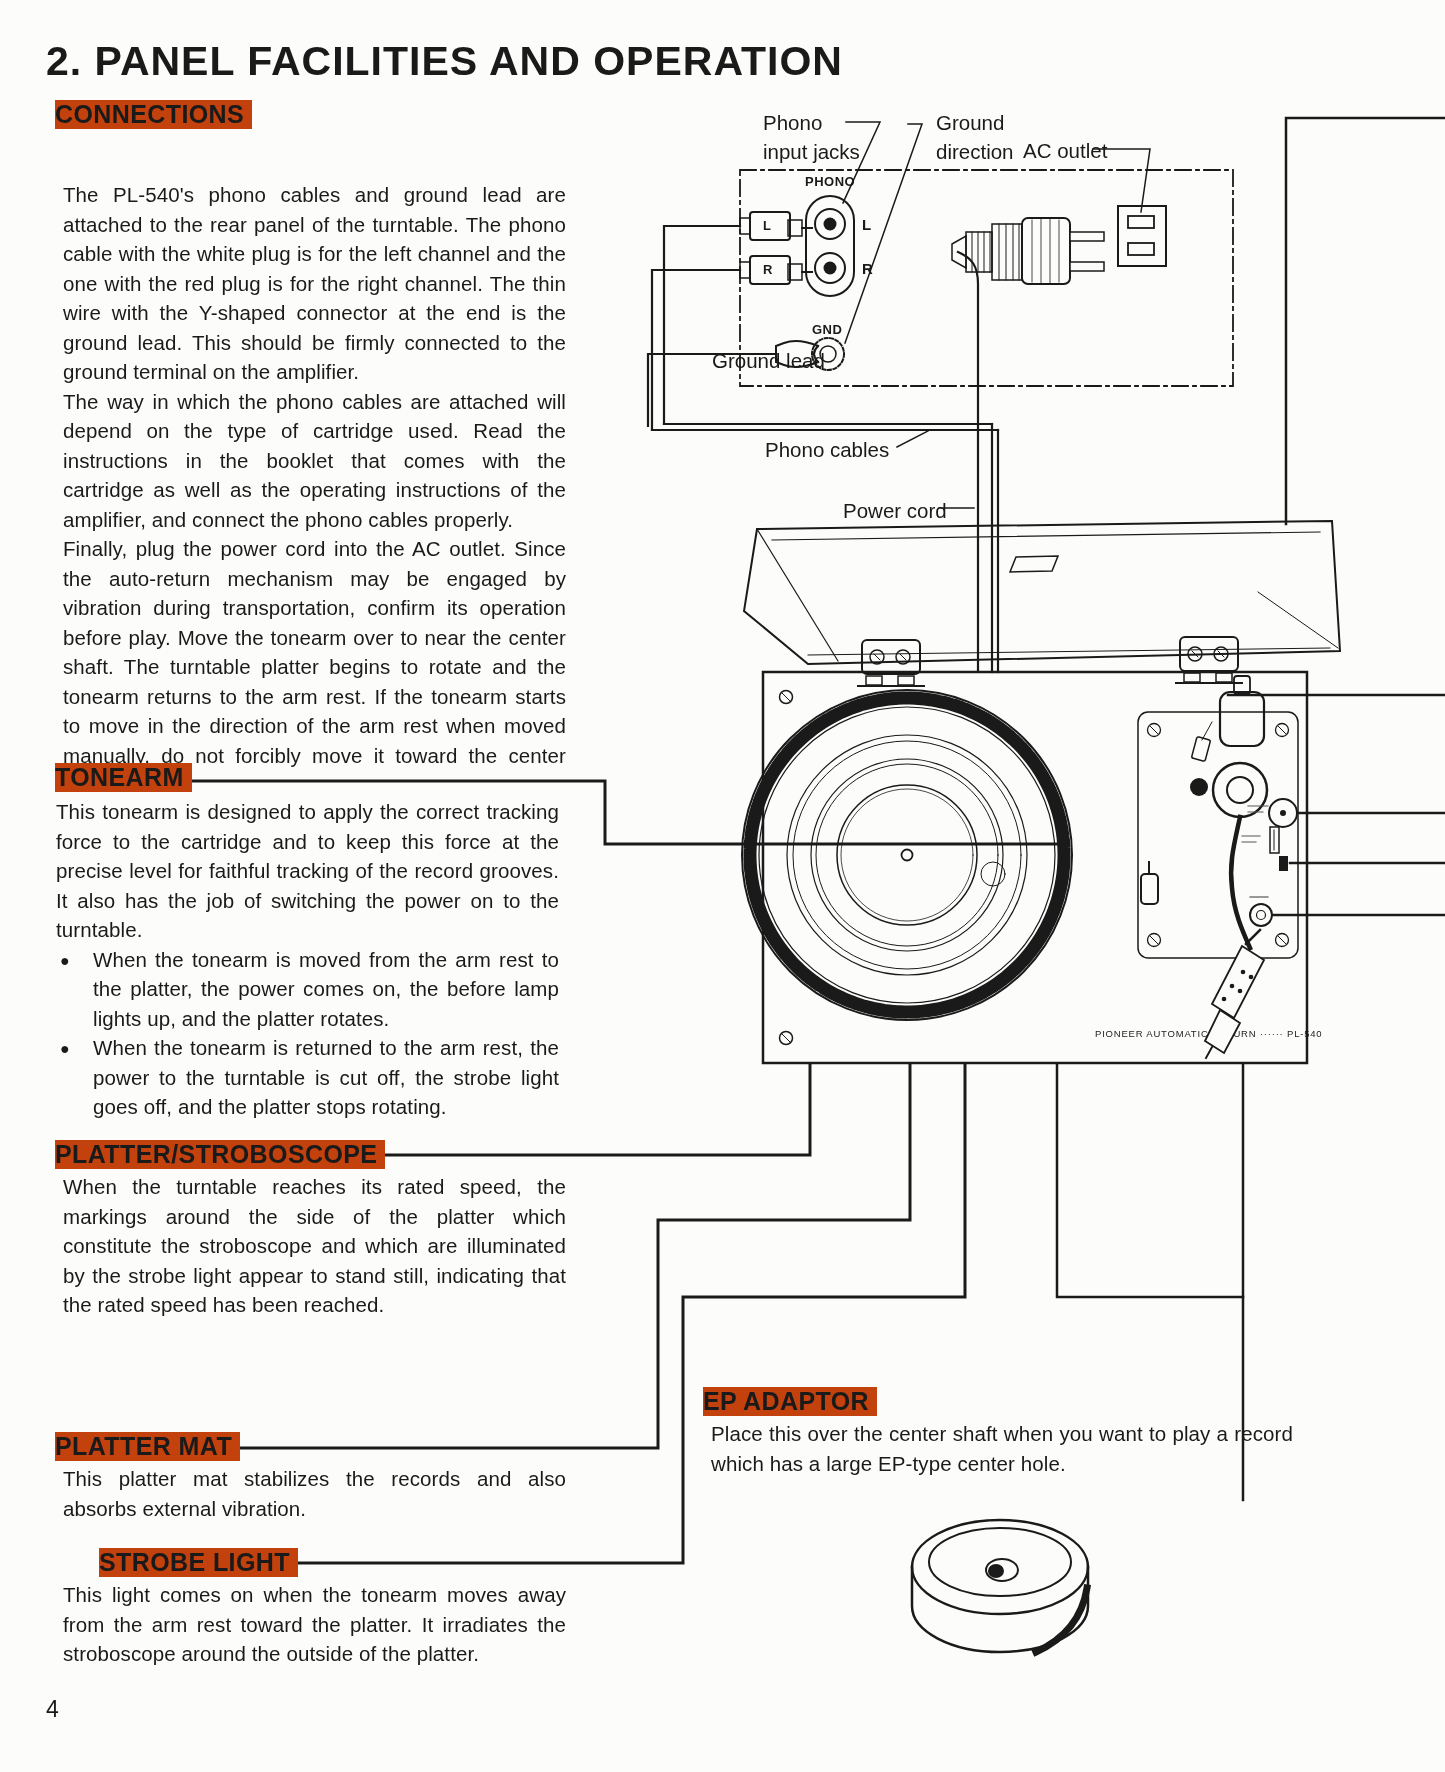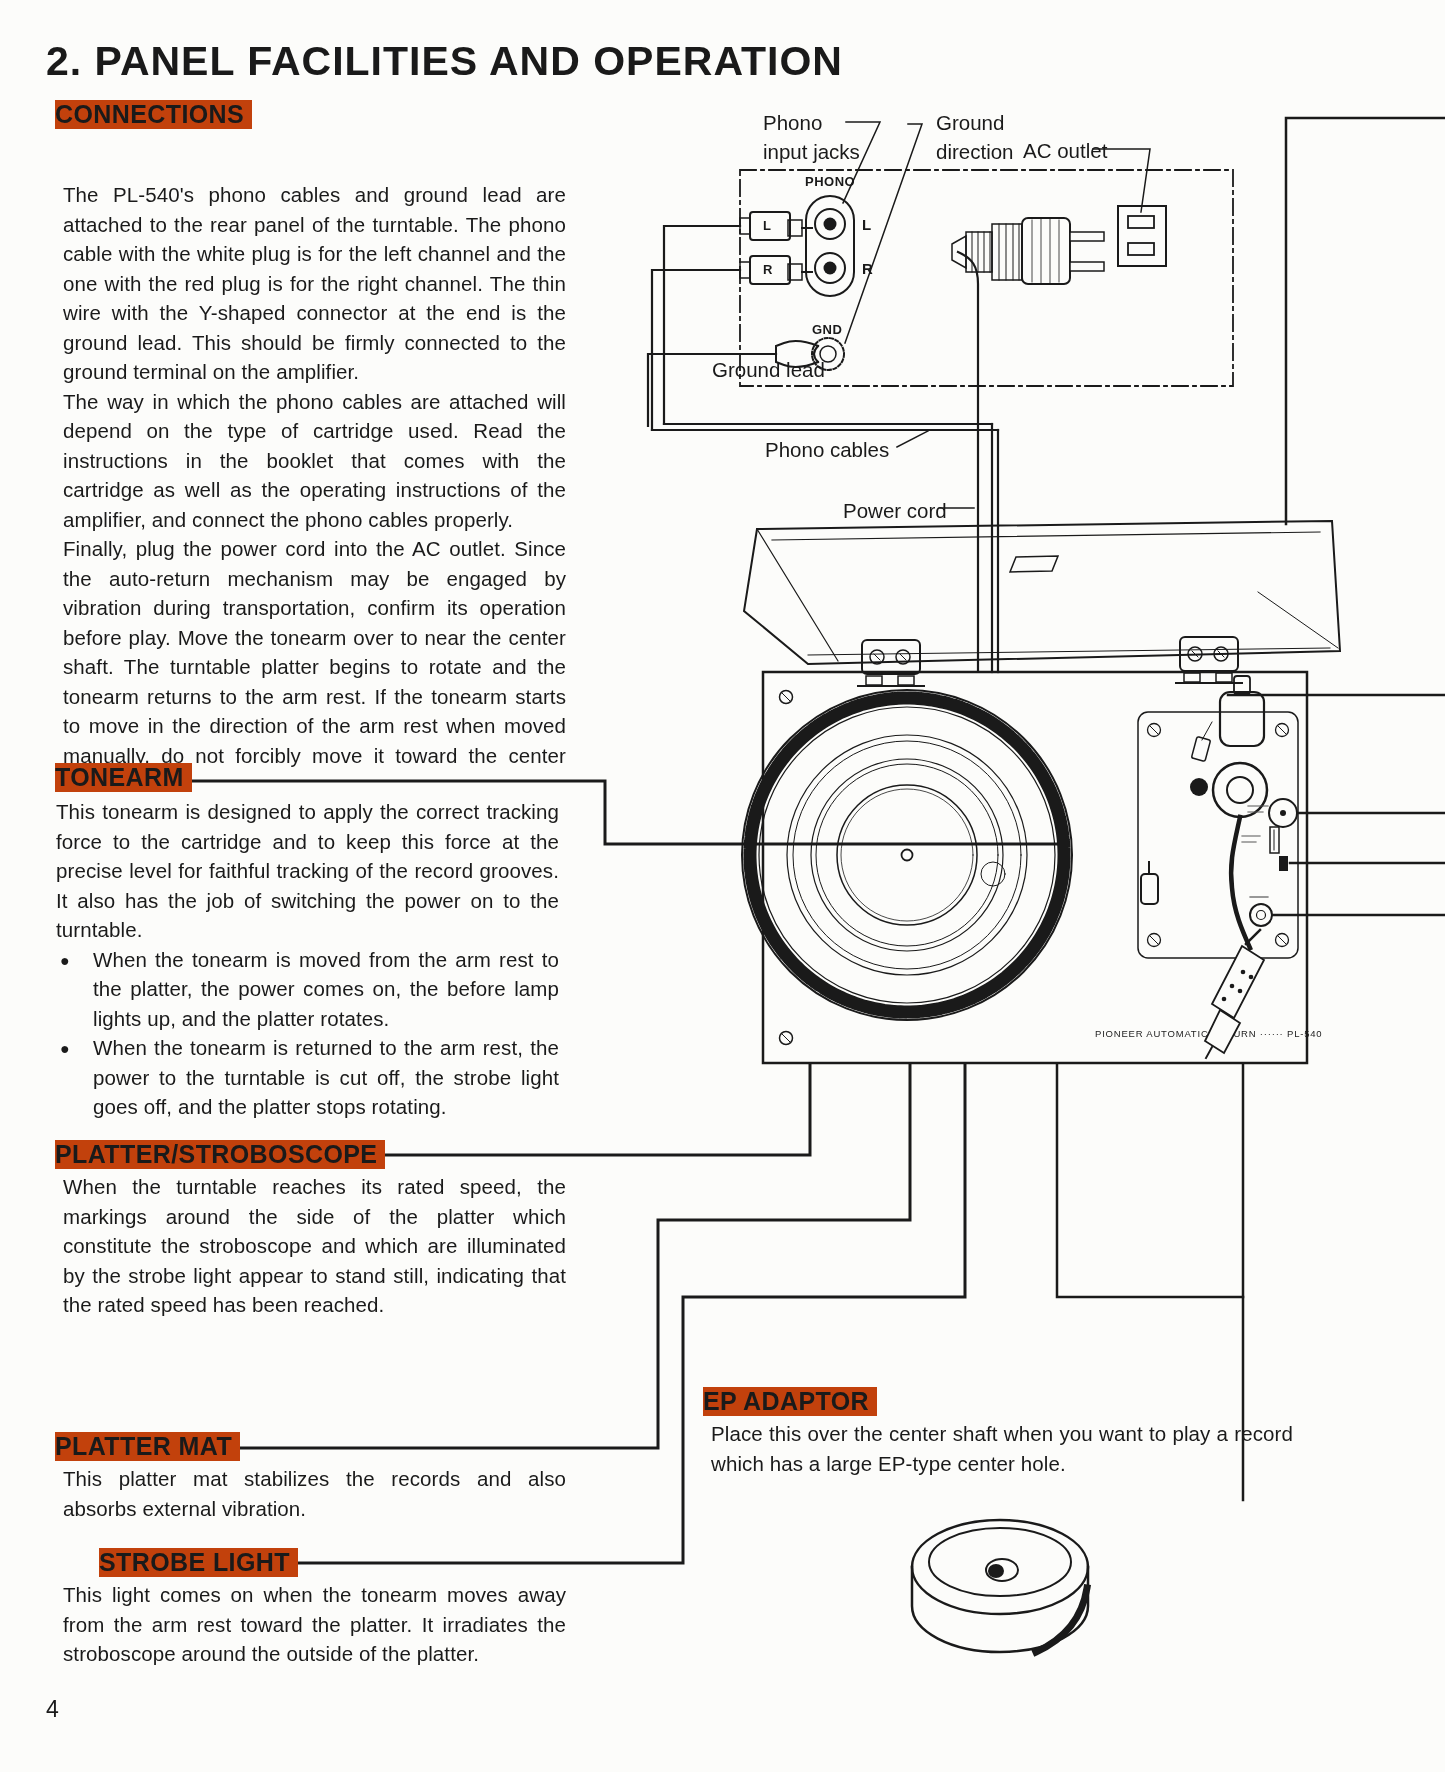--- a/index.html
+++ b/index.html
@@ -82,21 +82,21 @@
 
 <div class="abs z2 dlabel" style="left:763px;top:108px;">
   <div>Phono</div>
   <div>input jacks</div>
 </div>
 <div class="abs z2 dlabel" style="left:936px;top:108px;">
   <div>Ground</div>
   <div>direction</div>
 </div>
 <div class="abs z2 dlabel" style="left:1023px;top:136px;">AC outlet</div>
-<div class="abs z2 dlabel" style="left:712px;top:355px;text-align:right;">Ground lead</div>
+<div class="abs z2 dlabel" style="left:712px;top:346px;text-align:right;">Ground lead</div>
 <div class="abs z2 dlabel" style="left:765px;top:435px;">Phono cables</div>
 <div class="abs z2 dlabel" style="left:843px;top:496px;">Power cord</div>
 
 <div class="abs z2 tiny" style="left:805px;top:174px;">PHONO</div>
 <div class="abs z2 jack-letter" style="left:862px;top:216px;">L</div>
 <div class="abs z2 jack-letter" style="left:862px;top:260px;">R</div>
 <div class="abs z2 tiny" style="left:812px;top:322px;">GND</div>
 <div class="abs z2 tiny" style="left:763px;top:218px;">L</div>
 <div class="abs z2 tiny" style="left:763px;top:262px;">R</div>
 

